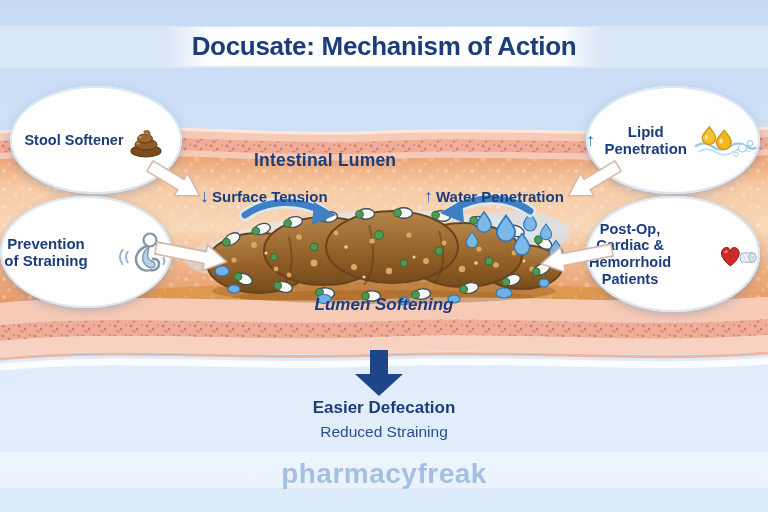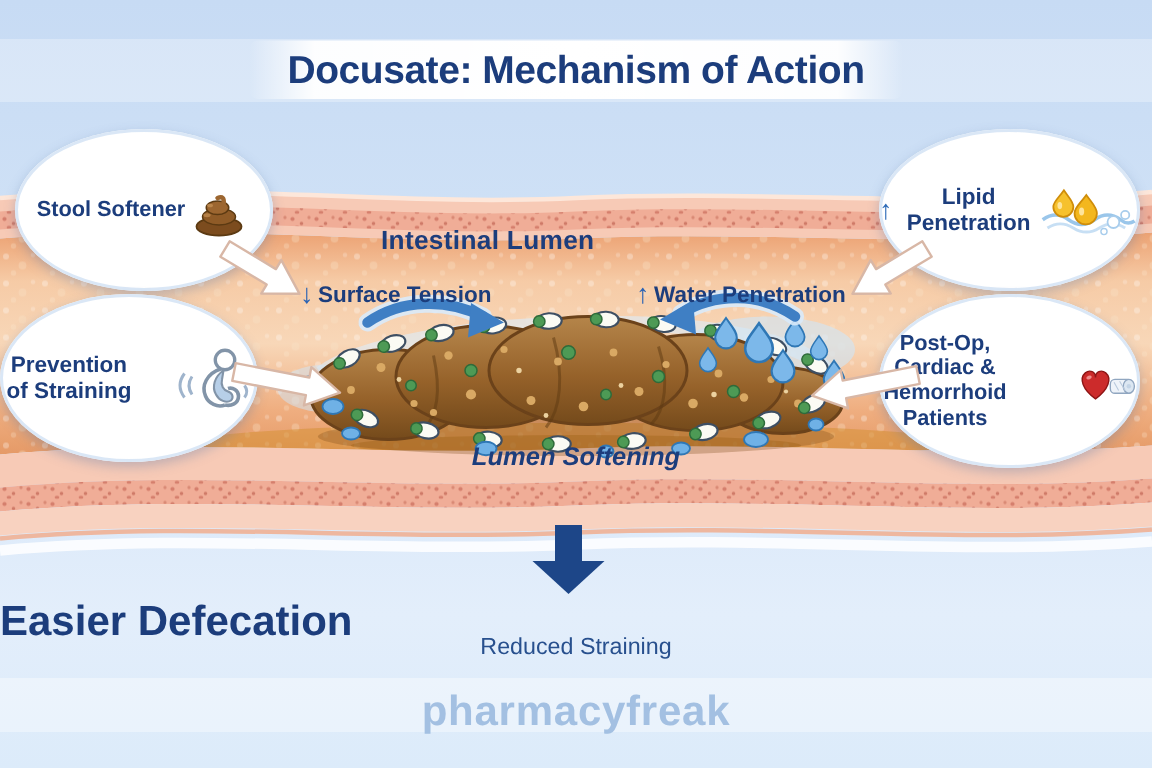--- a/index.html
+++ b/index.html
@@ -33,21 +33,21 @@
   .up-glyph{color:#2f6cb8;font-weight:bold;font-size:18px;}
   
   .lbl{color:#1c3d7c;font-weight:bold;z-index:4;}
   .lumen-label{left:254px;top:150px;width:260px;text-align:left;font-size:17.5px;letter-spacing:.2px;}
   .mech{display:flex;align-items:center;gap:3px;font-size:15px;}
   .mech .glyph{color:#2a63b4;font-size:18px;font-weight:bold;line-height:1;}
   .surface-tension{left:200px;top:187px;}
   .water-penetration{left:424px;top:187px;}
   .softening{left:284px;top:295px;width:200px;text-align:center;font-style:italic;font-size:17px;}
   
-  .outcome1{left:0;top:398px;width:768px;text-align:left;font-size:28px;}
+  .outcome1{left:0;top:398px;width:768px;text-align:center;font-size:17px;}
   .outcome2{left:0;top:423px;width:768px;text-align:center;font-size:15.5px;font-weight:normal;color:#28508e;}
   .wm-strip{left:0;top:452px;width:768px;height:36px;background:rgba(255,255,255,.38);}
   .watermark{left:0;top:458px;width:768px;text-align:center;font-size:28px;font-weight:bold;color:#a3c0e2;letter-spacing:.5px;z-index:4;}
   svg{display:block;}
   .noptr{pointer-events:none;}
 </style>
 </head>
 <body>
 
 <div class="stage">

